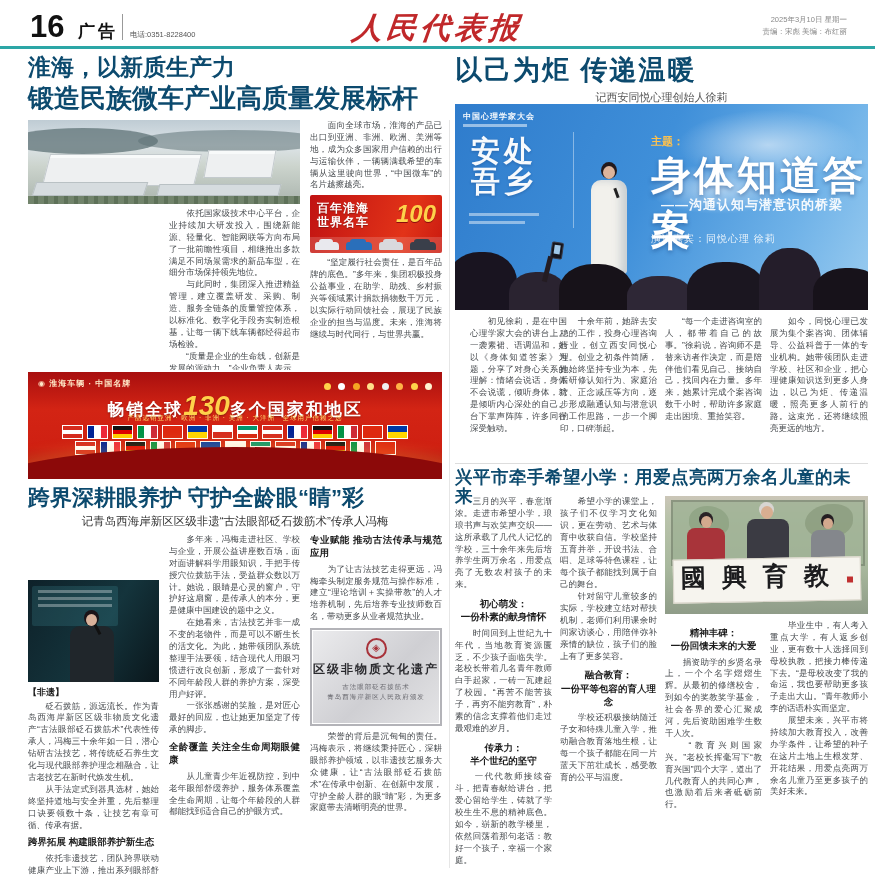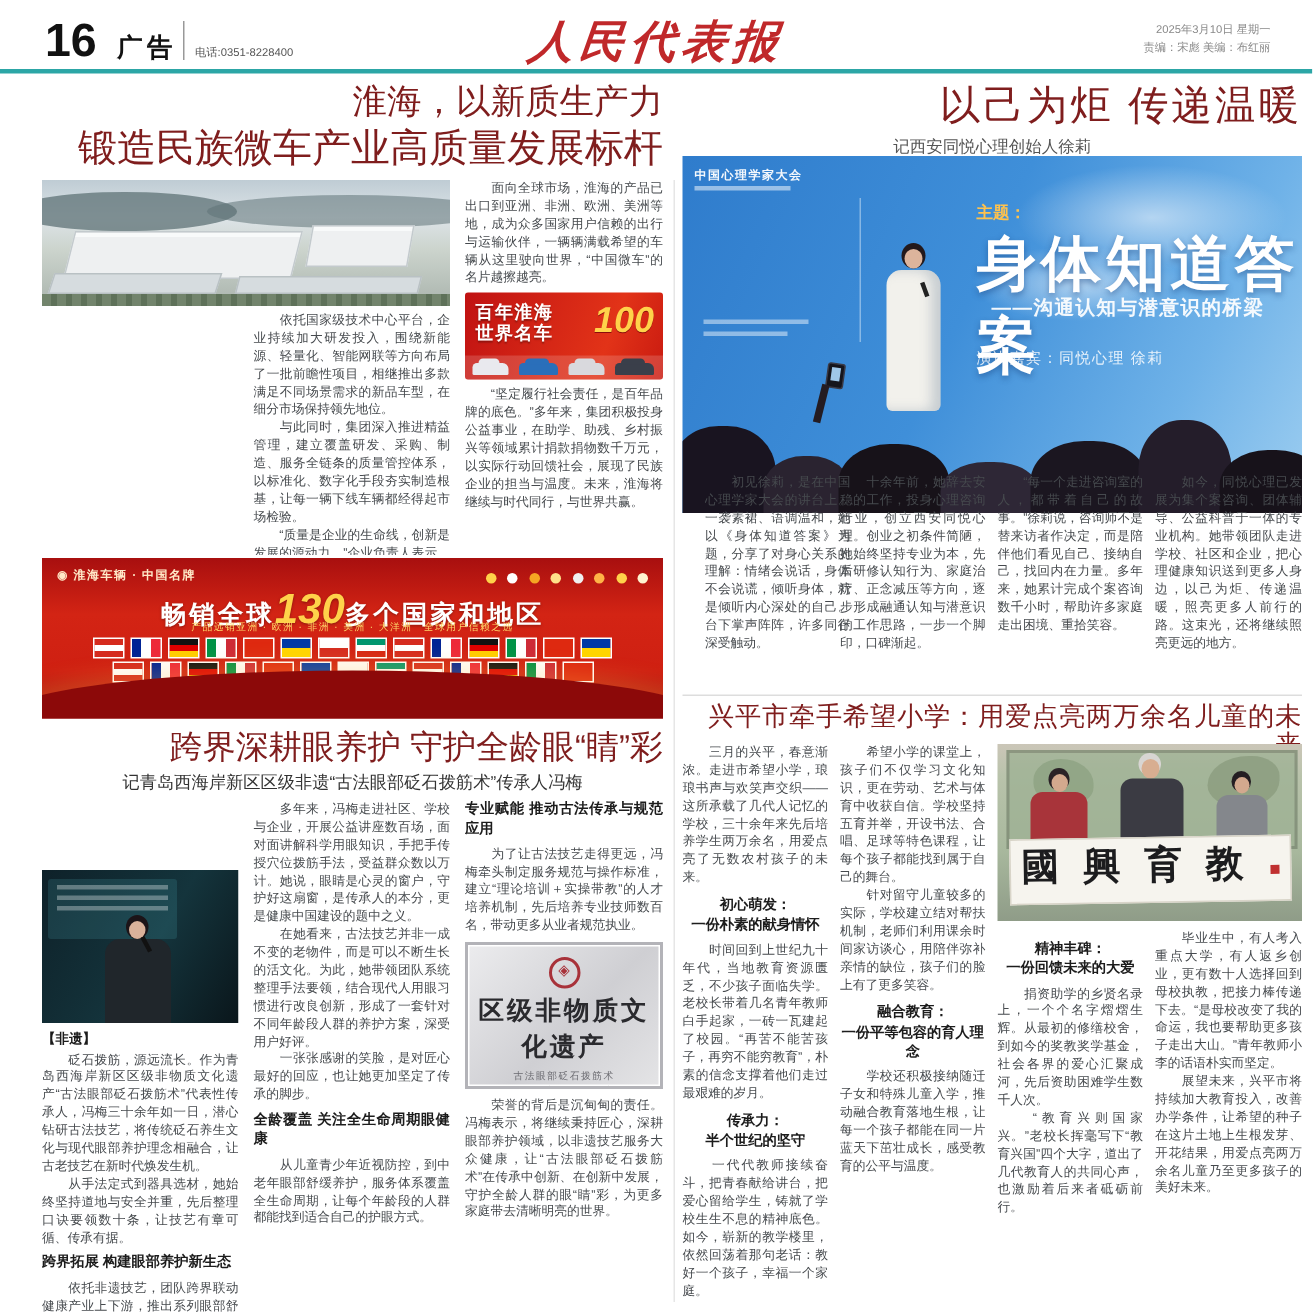--- a/index.html
+++ b/index.html
@@ -9,21 +9,21 @@
   
   .pgnum{font-size:31px;font-weight:bold;color:#111;}
   .pgsec{font-size:17px;font-weight:bold;letter-spacing:3px;color:#111;}
   .vrule{width:1px;background:#999;}
   .phone{font-size:7.5px;color:#555;}
   .masthead{width:100%;text-align:center;font-family:"DejaVu Serif",serif;font-style:italic;
             font-weight:bold;font-size:30px;color:#c0282a;letter-spacing:4px;transform:skewX(-6deg);}
   .hinfo{font-size:7.5px;color:#8a8a8a;text-align:right;line-height:1.6;white-space:pre-line;}
   .tealrule{left:0;top:46px;width:875px;height:3px;background:#2ca6a6;}
   
-  .hl{font-weight:normal;color:#7f1d1d;text-align:right;line-height:1.1;}
+  .hl{font-weight:bold;color:#0c4a6e;text-align:left;line-height:1.1;}
   .subt{text-align:center;color:#444;}
   
   .col{position:absolute;overflow:hidden;font-size:8.5px;line-height:1.4;color:#464a4e;
        text-align:justify;}
   .bt{white-space:pre-line;}
   .sh1{font-weight:bold;color:#1c1c1c;font-size:9.5px;margin:5px 0 4px;line-height:1.35;}
   .sh2{font-weight:bold;color:#1c1c1c;font-size:9.5px;margin:6px 0 4px;line-height:1.4;
        text-align:center;white-space:pre-line;}
   .tagline{font-weight:bold;color:#1c1c1c;font-size:9px;margin:4px 0 2px;}
   .spacer{width:100%;}
@@ -41,21 +41,21 @@
             text-shadow:0 1px 1px rgba(0,0,0,.3);}
   .inset .num{font-weight:bold;font-size:24px;font-style:italic;color:#ffd24a;
               text-shadow:0 1px 0 #8a0c0c;}
   .carstrip{position:absolute;left:0;right:0;bottom:0;height:16px;background:rgba(255,255,255,.16);}
   .car{position:absolute;bottom:3px;height:8px;border-radius:3px 4px 1px 1px;}
   .car:before{content:"";position:absolute;top:-3px;left:4px;right:6px;height:4px;
               border-radius:3px 3px 0 0;background:inherit;}
   
   .banner{background:linear-gradient(180deg,#a80f0f,#d32414 35%,#cf2012 70%,#9d0c0c);
           overflow:hidden;color:#fff;}
-  .brand{font-size:8px;font-weight:bold;color:#ffe9c8;letter-spacing:1px;font-family:Liberation Serif, serif;}
+  .brand{font-size:8px;font-weight:bold;color:#ffe9c8;letter-spacing:1px;}
   .partner{display:inline-block;width:7px;height:7px;border-radius:50%;margin-left:3px;vertical-align:middle;}
   .bhead{text-align:center;font-weight:bold;font-size:17px;letter-spacing:2px;
          text-shadow:0 1px 2px rgba(0,0,0,.35);}
   .bhead .n{font-size:28px;color:#ffd24a;font-style:italic;letter-spacing:0;}
   .bsub{text-align:center;font-size:6.5px;color:#ffd76a;letter-spacing:1px;}
   .flagrow{text-align:center;line-height:0;}
   .flag{display:inline-block;width:19px;height:12px;border:1px solid #fff;margin:1px 2px;background:#ccc;}
   .flagrow .flag:nth-child(8n+1){background:linear-gradient(180deg,#d52b1e 33%,#fff 33% 66%,#d52b1e 66%);}
   .flagrow .flag:nth-child(8n+2){background:linear-gradient(90deg,#002395 33%,#fff 33% 66%,#ed2939 66%);}
   .flagrow .flag:nth-child(8n+3){background:linear-gradient(180deg,#111 33%,#dd0000 33% 66%,#ffce00 66%);}
@@ -86,21 +86,21 @@
   .phonecam i{display:block;margin:2px auto 0;width:6px;height:9px;background:#9fc7e8;}
   
   .stage{background:linear-gradient(120deg,#0e2129 0%,#14343c 55%,#0a161b 100%);overflow:hidden;}
   .screen{position:absolute;background:rgba(90,190,205,.16);border-radius:2px;}
   .screen i{display:block;height:3px;background:rgba(255,255,255,.32);margin:4px 6px 0;}
   
   .plaque{background:linear-gradient(135deg,#ececee,#cfcfd3 55%,#e4e4e6);border:2px solid #b3b3b8;
           box-shadow:inset 0 0 0 1px #fff;text-align:center;overflow:hidden;}
   .emblem{width:17px;height:17px;margin:8px auto 3px;border-radius:50%;border:2px solid #a8323a;
           color:#a8323a;font-size:10px;line-height:16px;text-align:center;font-weight:bold;}
-  .ptitle{font-family:Liberation Sans, sans-serif;font-weight:bold;font-size:17px;letter-spacing:2px;color:#2a2a2e;}
+  .ptitle{font-family:Liberation Mono, monospace;font-weight:bold;font-size:12px;letter-spacing:2px;color:#2a2a2e;}
   .psub{font-size:6.5px;color:#6a6a70;letter-spacing:1px;margin-top:3px;}
   
   .gift{background:linear-gradient(180deg,#cbc6b8 0%,#b9c3ab 18%,#a8b89d 60%,#8f9c88 100%);overflow:hidden;}
   .painting{position:absolute;background:#9fb295;border:2px solid #7d8a74;opacity:.8;}
   .torso{position:absolute;border-radius:8px 8px 0 0;}
   .scroll{position:absolute;background:#f6f4ee;border:1px solid #d8d4c8;transform:rotate(-1deg);
           text-align:center;overflow:hidden;}
   .scrollchars{font-family:"DejaVu Serif",serif;font-weight:bold;font-size:25px;letter-spacing:16px;
                color:#1c1c1e;line-height:1.4;}
   .seal{display:inline-block;width:6px;height:6px;background:#c03030;vertical-align:middle;margin-left:2px;}
@@ -220,27 +220,29 @@
       <div class="ptitle">区级非物质文化遗产</div>
       <div class="psub">古法眼部砭石拨筋术</div>
       <div class="psub" style="margin-top:1px;">青岛西海岸新区人民政府颁发</div>
     </div>
     <div class="bt">　　荣誉的背后是沉甸甸的责任。冯梅表示，将继续秉持匠心，深耕眼部养护领域，以非遗技艺服务大众健康，让“古法眼部砭石拨筋术”在传承中创新、在创新中发展，守护全龄人群的眼“睛”彩，为更多家庭带去清晰明亮的世界。</div>
   </div>
 
   <div class="abs hl" style="left:455px;top:56px;width:413px;font-size:27px;letter-spacing:2px;">以己为炬  传递温暖</div>
   <div class="abs subt" style="left:455px;top:90px;width:413px;font-size:11px;color:#555;">记西安同悦心理创始人徐莉</div>
 
-  <div class="abs conf" style="left:455px;top:104px;width:413px;height:238px;">
+  <div class="abs conf" style="left:455px;top:104px;width:413px;height:206px;">
     <div class="cloud" style="right:10px;top:6px;width:180px;height:70px;"></div>
     <div class="cloud" style="right:80px;top:60px;width:140px;height:50px;"></div>
     <div class="abs" style="left:8px;top:7px;">
       <div class="conflogo">中国心理学家大会</div>
       <div class="conflogobar"></div>
     </div>
+    <div class="abs callig" style="left:16px;top:32px;">安处
+吾乡</div>
     <div class="abs calligsub" style="left:14px;top:104px;"></div>
     <div class="abs calligsub" style="left:14px;top:112px;width:56px;"></div>
     <div class="abs divline" style="left:118px;top:28px;width:1px;height:96px;background:rgba(255,255,255,.4);"></div>
     <div class="abs topiclab" style="left:196px;top:30px;">主题：</div>
     <div class="abs topic" style="left:196px;top:44px;">身体知道答案</div>
     <div class="abs topicsub" style="left:206px;top:92px;">——沟通认知与潜意识的桥梁</div>
     <div class="abs speakline" style="left:196px;top:128px;">演讲嘉宾：同悦心理 徐莉</div>
 
     <div class="head" style="left:146px;top:58px;width:16px;height:17px;background:#23191c;"></div>
     <div class="head" style="left:148px;top:62px;width:12px;height:13px;background:#dcb49c;"></div>

